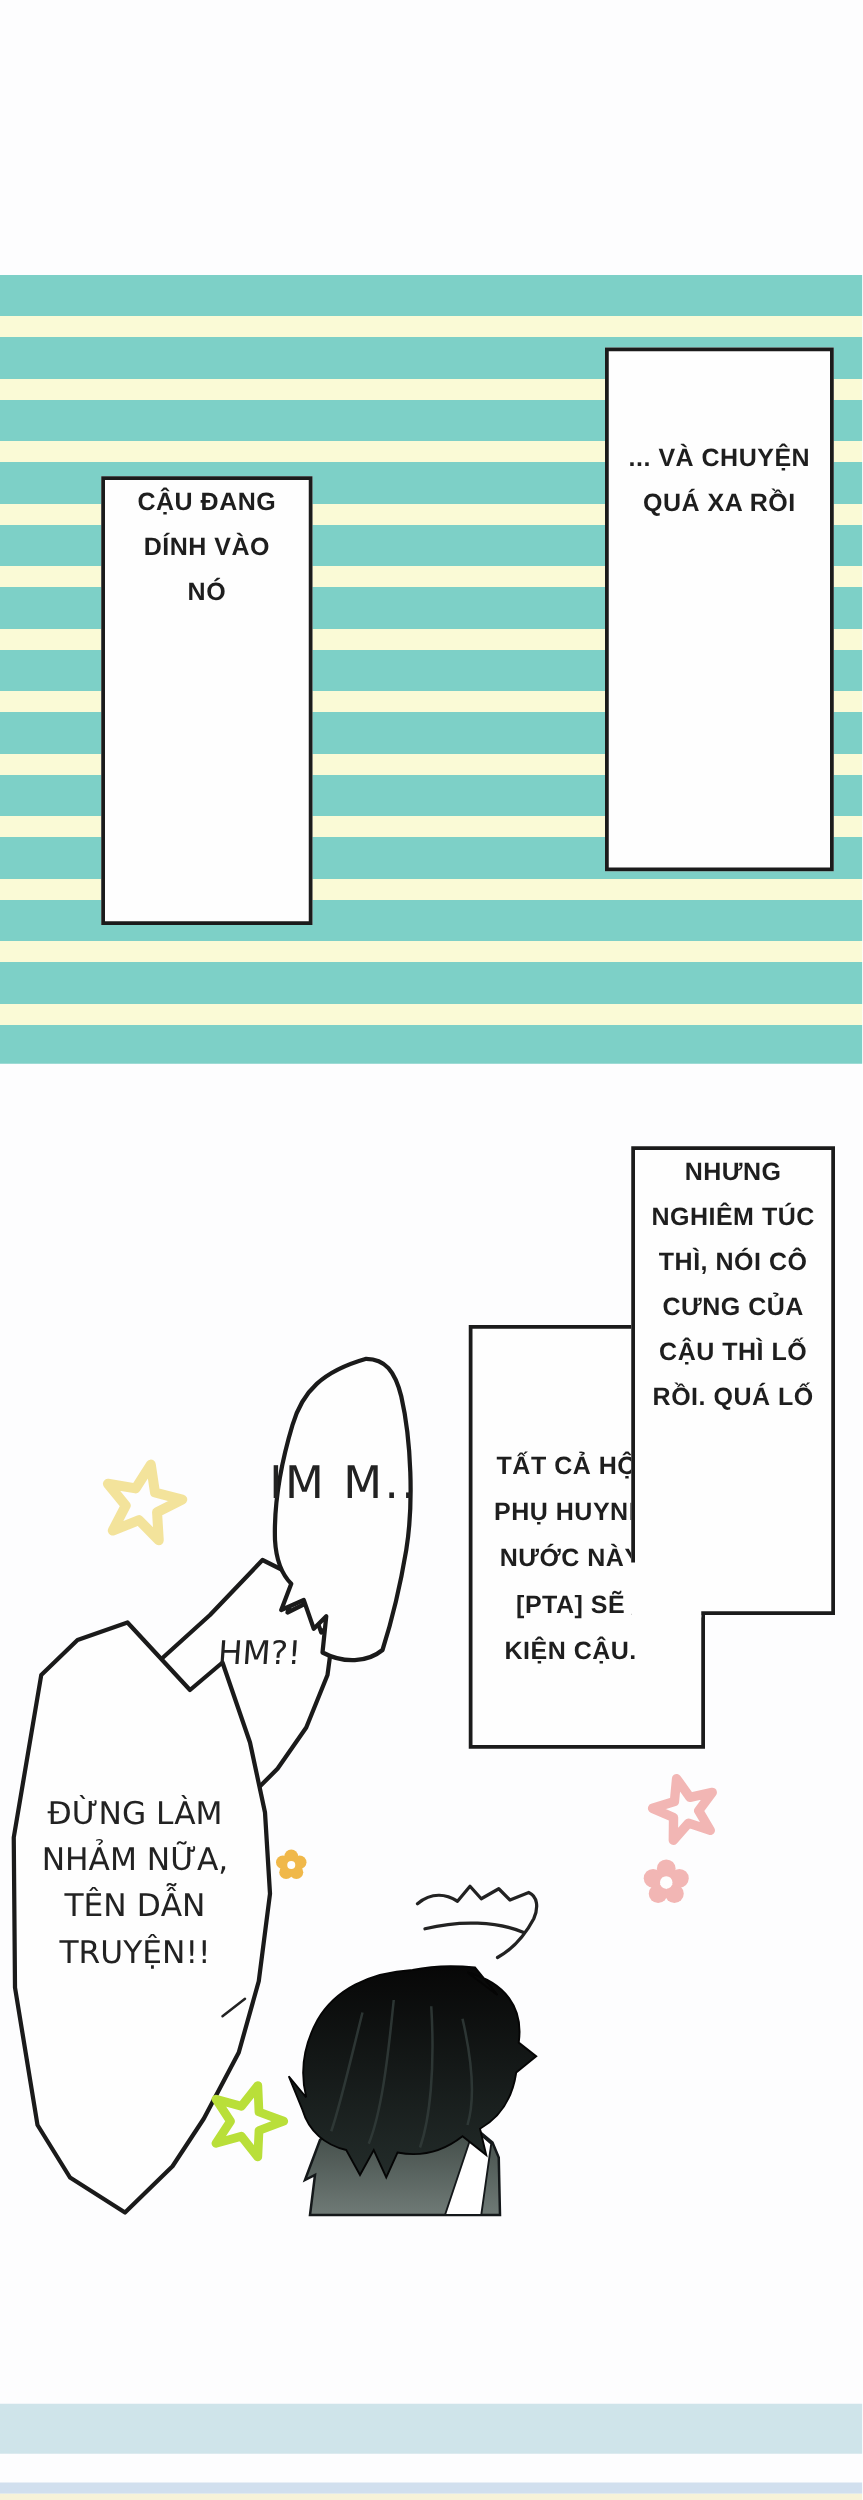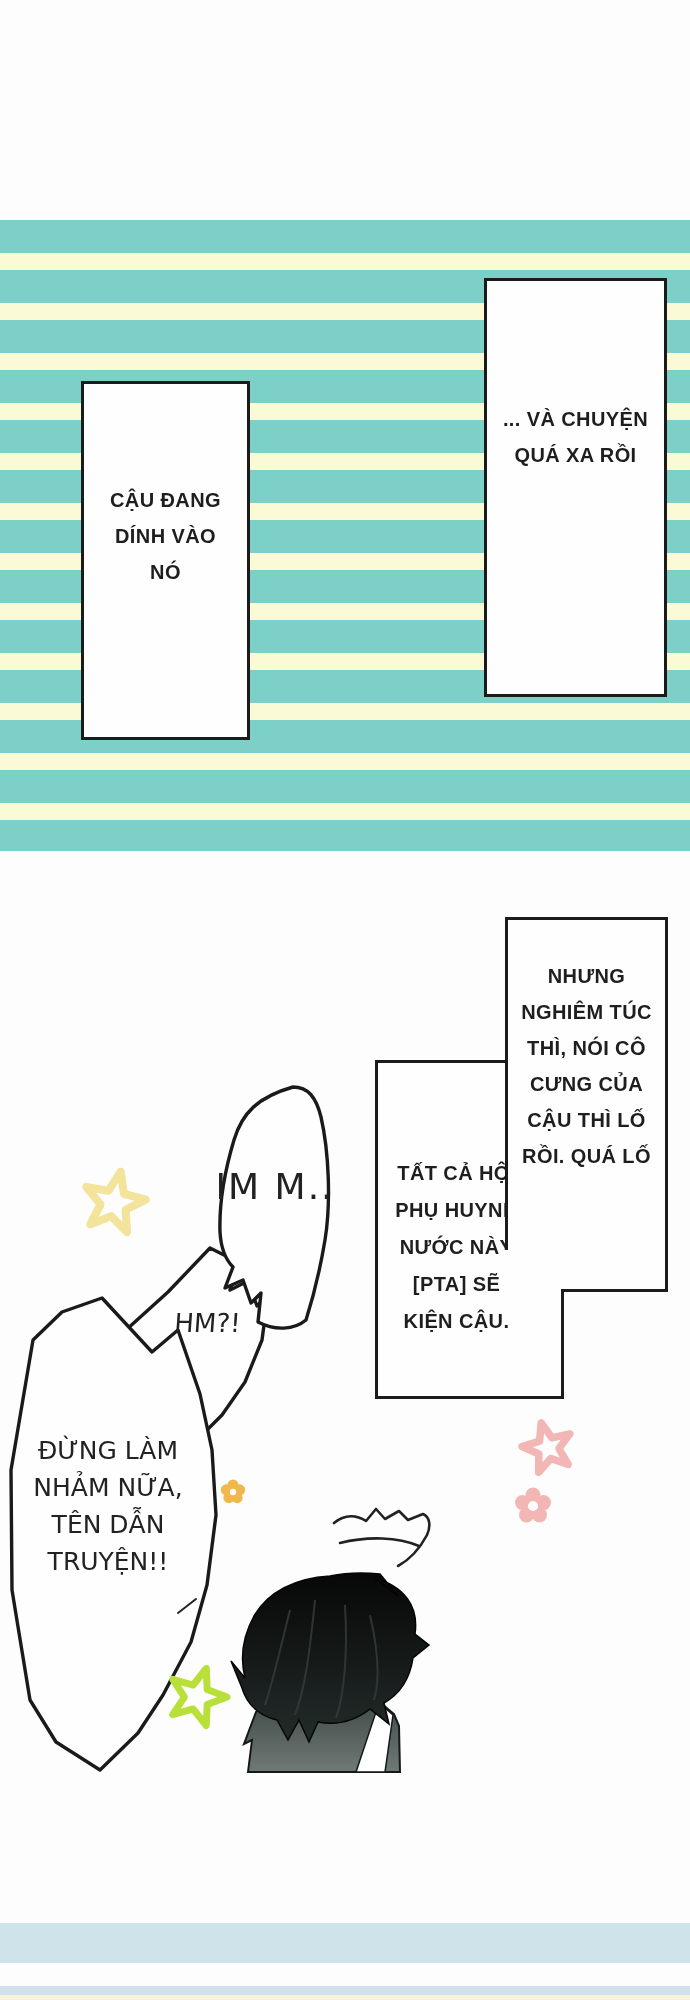--- a/index.html
+++ b/index.html
@@ -7,25 +7,25 @@
   .page{position:relative;width:690px;height:2000px;background:#fdfdfe;overflow:hidden;}
 
   
   .stripes{position:absolute;left:0;top:220px;width:690px;height:631px;
     background:repeating-linear-gradient(to bottom,#7dd0c7 0px,#7dd0c7 33px,#fafad6 33px,#fafad6 50px);}
 
   
   .cap{position:absolute;box-sizing:border-box;background:#fefefe;border:3px solid #1b1b1b;
     font-family:"Liberation Sans",sans-serif;font-weight:bold;color:#1e1e1e;text-align:center;}
   .cap .ln{line-height:36px;font-size:20px;letter-spacing:.4px;white-space:nowrap;}
-  .box-tl{left:81px;top:381px;width:169px;height:359px;padding-top:98px;z-index:2;}
-  .box-tr{left:484px;top:278px;width:183px;height:419px;padding-top:120px;z-index:2;}
+  .box-tl{left:81px;top:381px;width:169px;height:359px;z-index:2;}
+  .box-tr{left:484px;top:278px;width:183px;height:419px;padding-top:68px;z-index:2;}
   .box-pta{left:375px;top:1060px;width:189px;height:339px;padding-top:92px;padding-right:26px;z-index:3;}
   .box-pta .ln{line-height:37px;}
-  .box-nh{left:505px;top:917px;width:163px;height:375px;padding-top:38px;z-index:4;}
+  .box-nh{left:505px;top:917px;width:163px;height:375px;z-index:4;}
 
   
   .mask{position:absolute;background:#fefefe;z-index:5;}
   .mask-a{left:505px;top:1288px;width:56px;height:6px;}
   .mask-b{left:504px;top:1250px;width:6px;height:41px;}
 
   
   .art{position:absolute;left:0;top:0;width:690px;height:2000px;z-index:6;pointer-events:none;}
 
   

